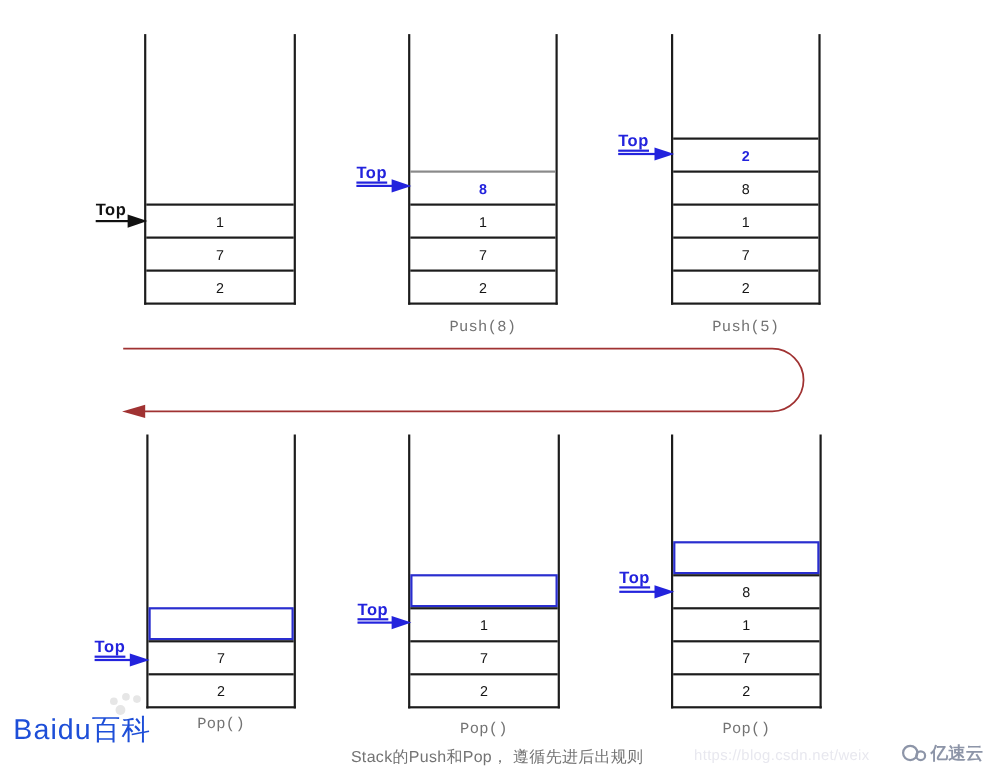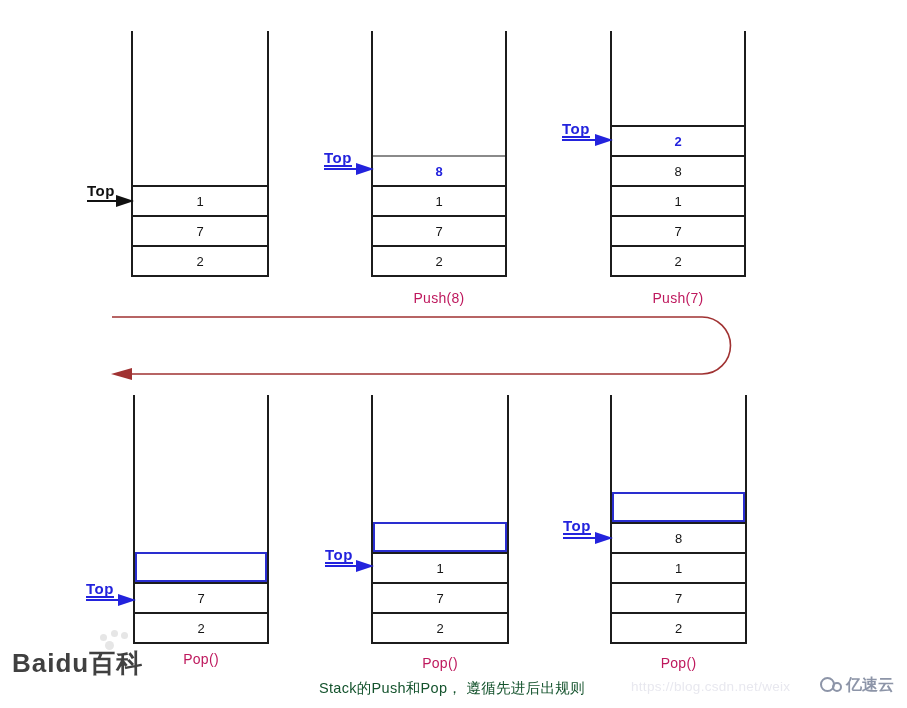--- a/index.html
+++ b/index.html
@@ -14,37 +14,37 @@
   .cell{
     position:absolute;left:0;right:0;height:30px;box-sizing:border-box;
     border-top:2px solid var(--ink);
     display:flex;align-items:center;justify-content:center;
     font-size:13px;color:#151515;
   }
   .cell.hl{color:var(--blue);font-weight:bold;}
   .cell.grayline{border-top-color:#8a8a8a;}
   .cell.empty{border:2px solid var(--boxblue);}
   .stack-label{
-    position:absolute;text-align:center;font-size:14px;color:#be185d;letter-spacing:.3px;
+    position:absolute;text-align:center;font-size:14px;color:#737373;letter-spacing:.3px;font-family:Liberation Mono, monospace;
   }
   .ptr-label{
     position:absolute;font-size:15px;font-weight:bold;letter-spacing:.5px;line-height:13px;
   }
   .ptr-label.black{color:#111;}
   .ptr-label.blue{color:var(--blue);border-bottom:2px solid var(--blue);padding-bottom:1px;}
   .ptr-shaft{position:absolute;height:2px;}
   .ptr-shaft.black{background:#111;}
   .ptr-shaft.blue{background:var(--blue);}
   .ptr-head{position:absolute;width:0;height:0;border-top:6px solid transparent;border-bottom:6px solid transparent;}
   .ptr-head.black{border-left:18px solid #111;}
   .ptr-head.blue{border-left:18px solid var(--blue);}
   #flow-arrow{position:absolute;left:0;top:0;pointer-events:none;}
-  #caption{position:absolute;left:319px;top:679px;font-size:14.5px;color:#14532d;letter-spacing:.3px;}
+  #caption{position:absolute;left:319px;top:679px;font-size:14.5px;color:#737373;letter-spacing:.3px;}
   
-  #wm-baidu{position:absolute;left:12px;top:646px;font-size:26px;font-weight:bold;color:#404040;letter-spacing:1px;}
+  #wm-baidu{position:absolute;left:12px;top:646px;font-size:26px;font-weight:normal;color:#1d4ed8;letter-spacing:1px;}
   #wm-paw{position:absolute;left:100px;top:634px;width:7px;height:7px;border-radius:50%;background:#e6e6e6;
     box-shadow:11px -4px 0 #e6e6e6, 21px -2px 0 #e6e6e6, 6px 8px 0 1px #e6e6e6;}
   #wm-csdn{position:absolute;left:631px;top:679px;font-size:13.5px;color:#e8e8ef;letter-spacing:.3px;}
   #wm-yisu{position:absolute;left:820px;top:673px;height:24px;}
   #wm-yisu .cloud-big{position:absolute;left:0;top:4px;width:11px;height:11px;border:2.5px solid #8d95a8;border-radius:50%;}
   #wm-yisu .cloud-small{position:absolute;left:12px;top:9px;width:6px;height:6px;border:2.5px solid #8d95a8;border-radius:50%;}
   #wm-yisu .yisu-text{position:absolute;left:26px;top:2px;font-size:16px;font-weight:600;color:#8d95a8;white-space:nowrap;}
 </style>
 </head>
 <body>
@@ -85,21 +85,21 @@
     <div class="ptr-label blue" style="left: 324px; top: 151px;">Top</div>
     <div class="ptr-shaft blue" style="left: 324px; top: 168px; width: 34px;"></div>
     <div class="ptr-head blue" style="left: 356px; top: 163px;"></div>
     <div class="stack" style="left: 610px; top: 31px; width: 136px; height: 246px;">
       <div class="cell hl" style="bottom: 120px;">2</div>
       <div class="cell" style="bottom: 90px;">8</div>
       <div class="cell" style="bottom: 60px;">1</div>
       <div class="cell" style="bottom: 30px;">7</div>
       <div class="cell" style="bottom: 0px;">2</div>
     </div>
-    <div class="stack-label" style="left: 610px; top: 290px; width: 136px;">Push(7)</div>
+    <div class="stack-label" style="left: 610px; top: 290px; width: 136px;">Push(5)</div>
     <div class="ptr-label blue" style="left: 562px; top: 122px;">Top</div>
     <div class="ptr-shaft blue" style="left: 562px; top: 139px; width: 35px;"></div>
     <div class="ptr-head blue" style="left: 595px; top: 134px;"></div>
     <div class="stack" style="left: 133px; top: 395px; width: 136px; height: 249px;">
       <div class="cell empty" style="bottom: 60px;"></div>
       <div class="cell" style="bottom: 30px;">7</div>
       <div class="cell" style="bottom: 0px;">2</div>
     </div>
     <div class="stack-label" style="left: 133px; top: 651px; width: 136px;">Pop()</div>
     <div class="ptr-label blue" style="left: 86px; top: 582px;">Top</div>

